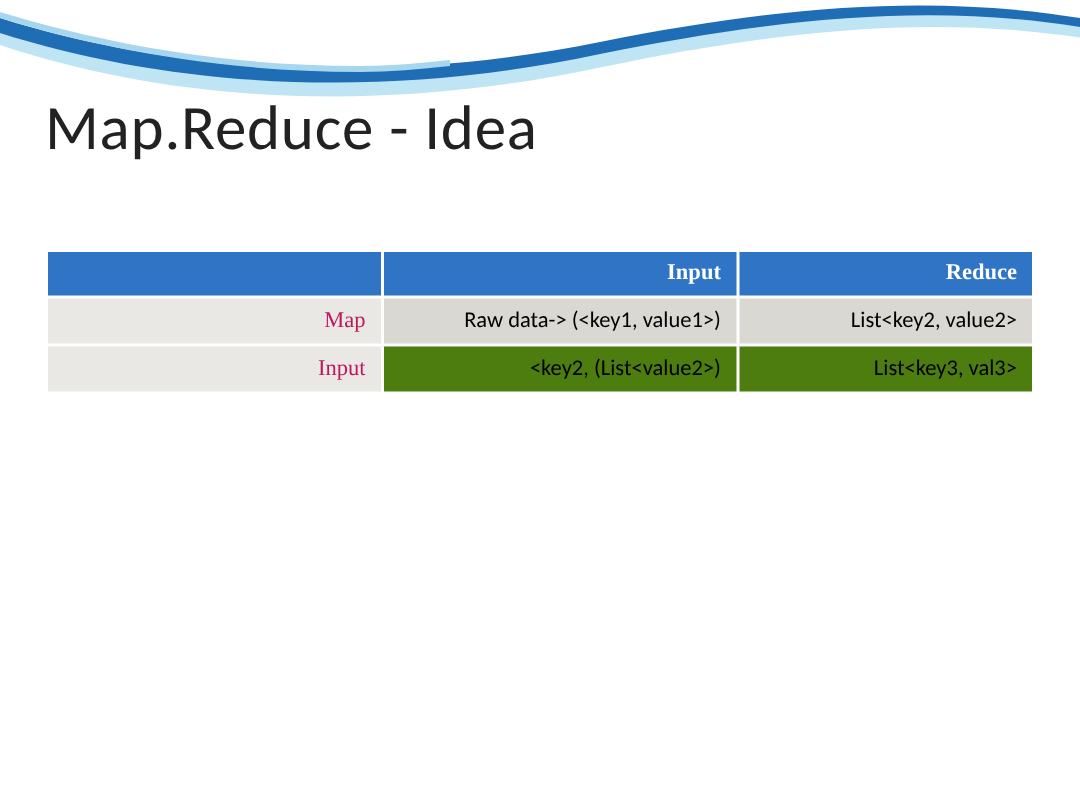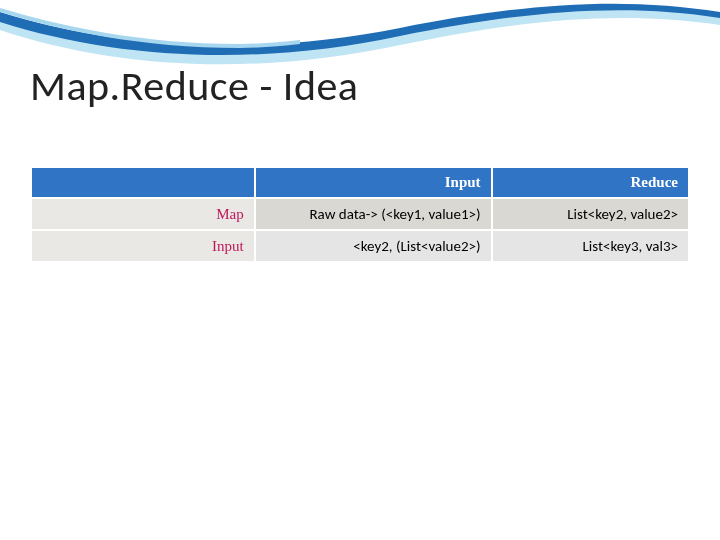--- a/index.html
+++ b/index.html
@@ -60,21 +60,21 @@
     background: #2f74c5;
   }
 
   table.mr tbody td.rowlabel {
     background: #e9e8e4;
     color: #be185d;
     font-family: Georgia, "Times New Roman", serif;
     font-weight: 400;
   }
   table.mr tbody tr:nth-child(1) td.cell { background: #d9d8d3; margin-left: 40px; }
-  table.mr tbody tr:nth-child(2) td.cell { background: #e5e5e5; }
+  table.mr tbody tr:nth-child(2) td.cell { background: #4d7c0f; }
 
   table.mr tbody td.cell {
     color: #000;
     font-family: "Calibri", "Segoe UI", Arial, sans-serif;
   }
 </style>
 </head>
 <body>
 
 <svg class="swoosh" viewBox="0 0 720 100" preserveAspectRatio="none">

